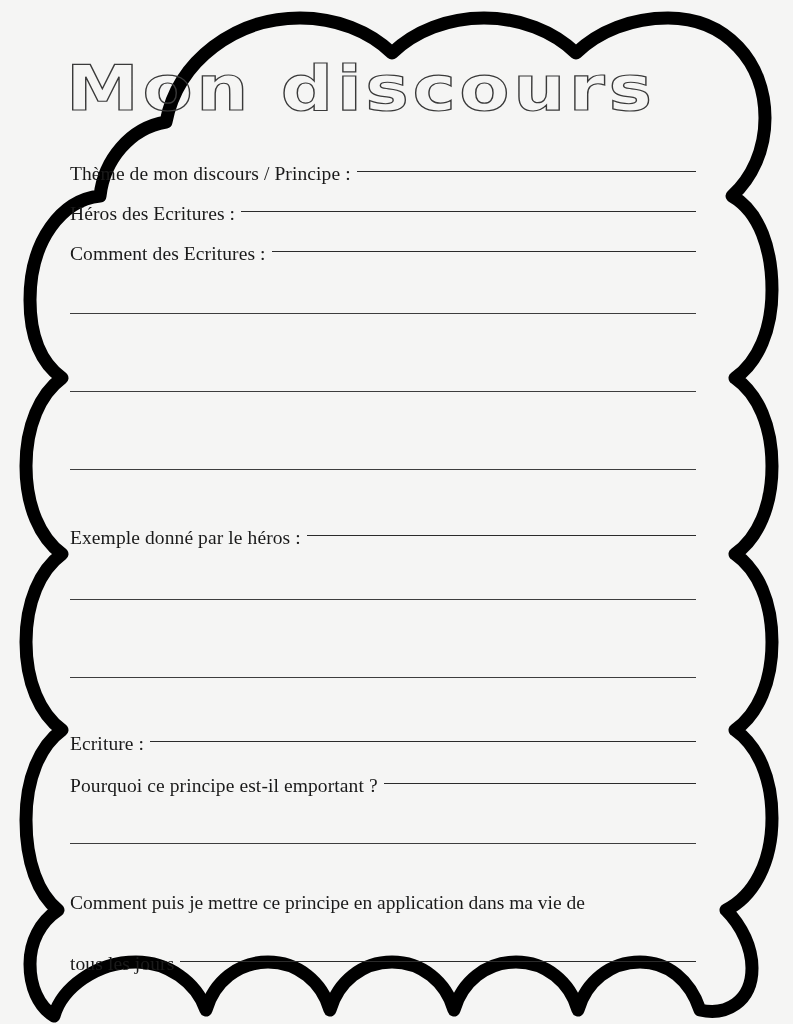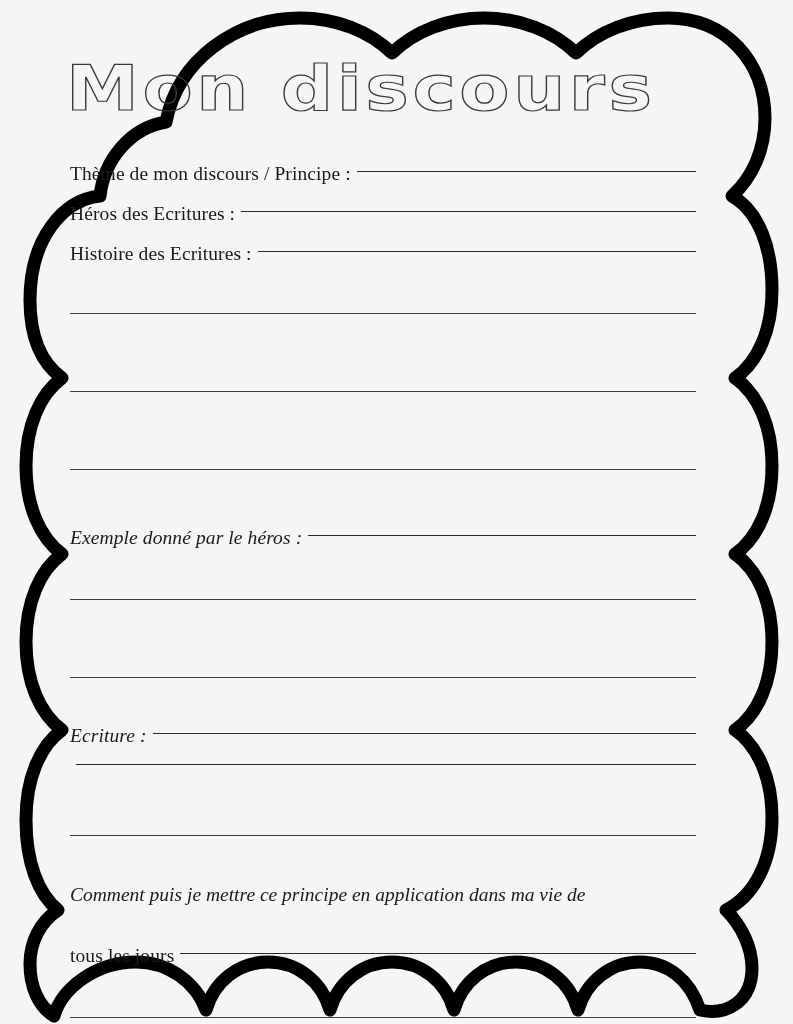--- a/index.html
+++ b/index.html
@@ -54,21 +54,21 @@
     position: absolute;
     left: 70px;
     top: 163px;
     width: 626px;
   }
 
   .row {
     position: relative;
     height: 40px;
   }
-  .row.gap-sm { height: 42px; font-style: italic; }
+  .row.gap-sm { height: 42px; }
   .row.gap-lg { height: 48px; }
 
   
   .labeled {
     display: flex;
     align-items: center;
     width: 100%;
   }
   .label {
     font-size: 19.5px;
@@ -166,21 +166,21 @@
 
     <div class="row">
       <div class="labeled">
         <span class="label">Héros des Ecritures :</span>
         <span class="rule-fill"></span>
       </div>
     </div>
 
     <div class="row">
       <div class="labeled">
-        <span class="label">Histoire des Ecritures :</span>
+        <span class="label">Comment des Ecritures :</span>
         <span class="rule-fill"></span>
       </div>
     </div>
 
     <div class="row gap-lg">
       <div class="rule-full" style="margin-top:30px"></div>
     </div>
     <div class="row gap-lg">
       <div class="rule-full" style="margin-top:30px"></div>
     </div>
@@ -196,28 +196,29 @@
     </div>
 
     <div class="row gap-lg">
       <div class="rule-full" style="margin-top:30px"></div>
     </div>
     <div class="row gap-lg">
       <div class="rule-full" style="margin-top:30px"></div>
     </div>
 
     <div class="row gap-sm">
-      <div class="labeled" style="">
+      <div class="labeled" style="margin-top:8px">
         <span class="label">Ecriture :</span>
         <span class="rule-fill thin"></span>
       </div>
     </div>
 
     <div class="row">
       <div class="labeled">
+        <span class="label">Pourquoi ce principe est-il emportant ?</span>
         <span class="rule-fill"></span>
       </div>
     </div>
 
     <div class="row gap-lg">
       <div class="rule-full" style="margin-top:28px"></div>
     </div>
 
     <div class="row gap-sm">
       <div class="para-line1" style="margin-top:1px">Comment puis je mettre ce principe en application dans ma vie de</div>

